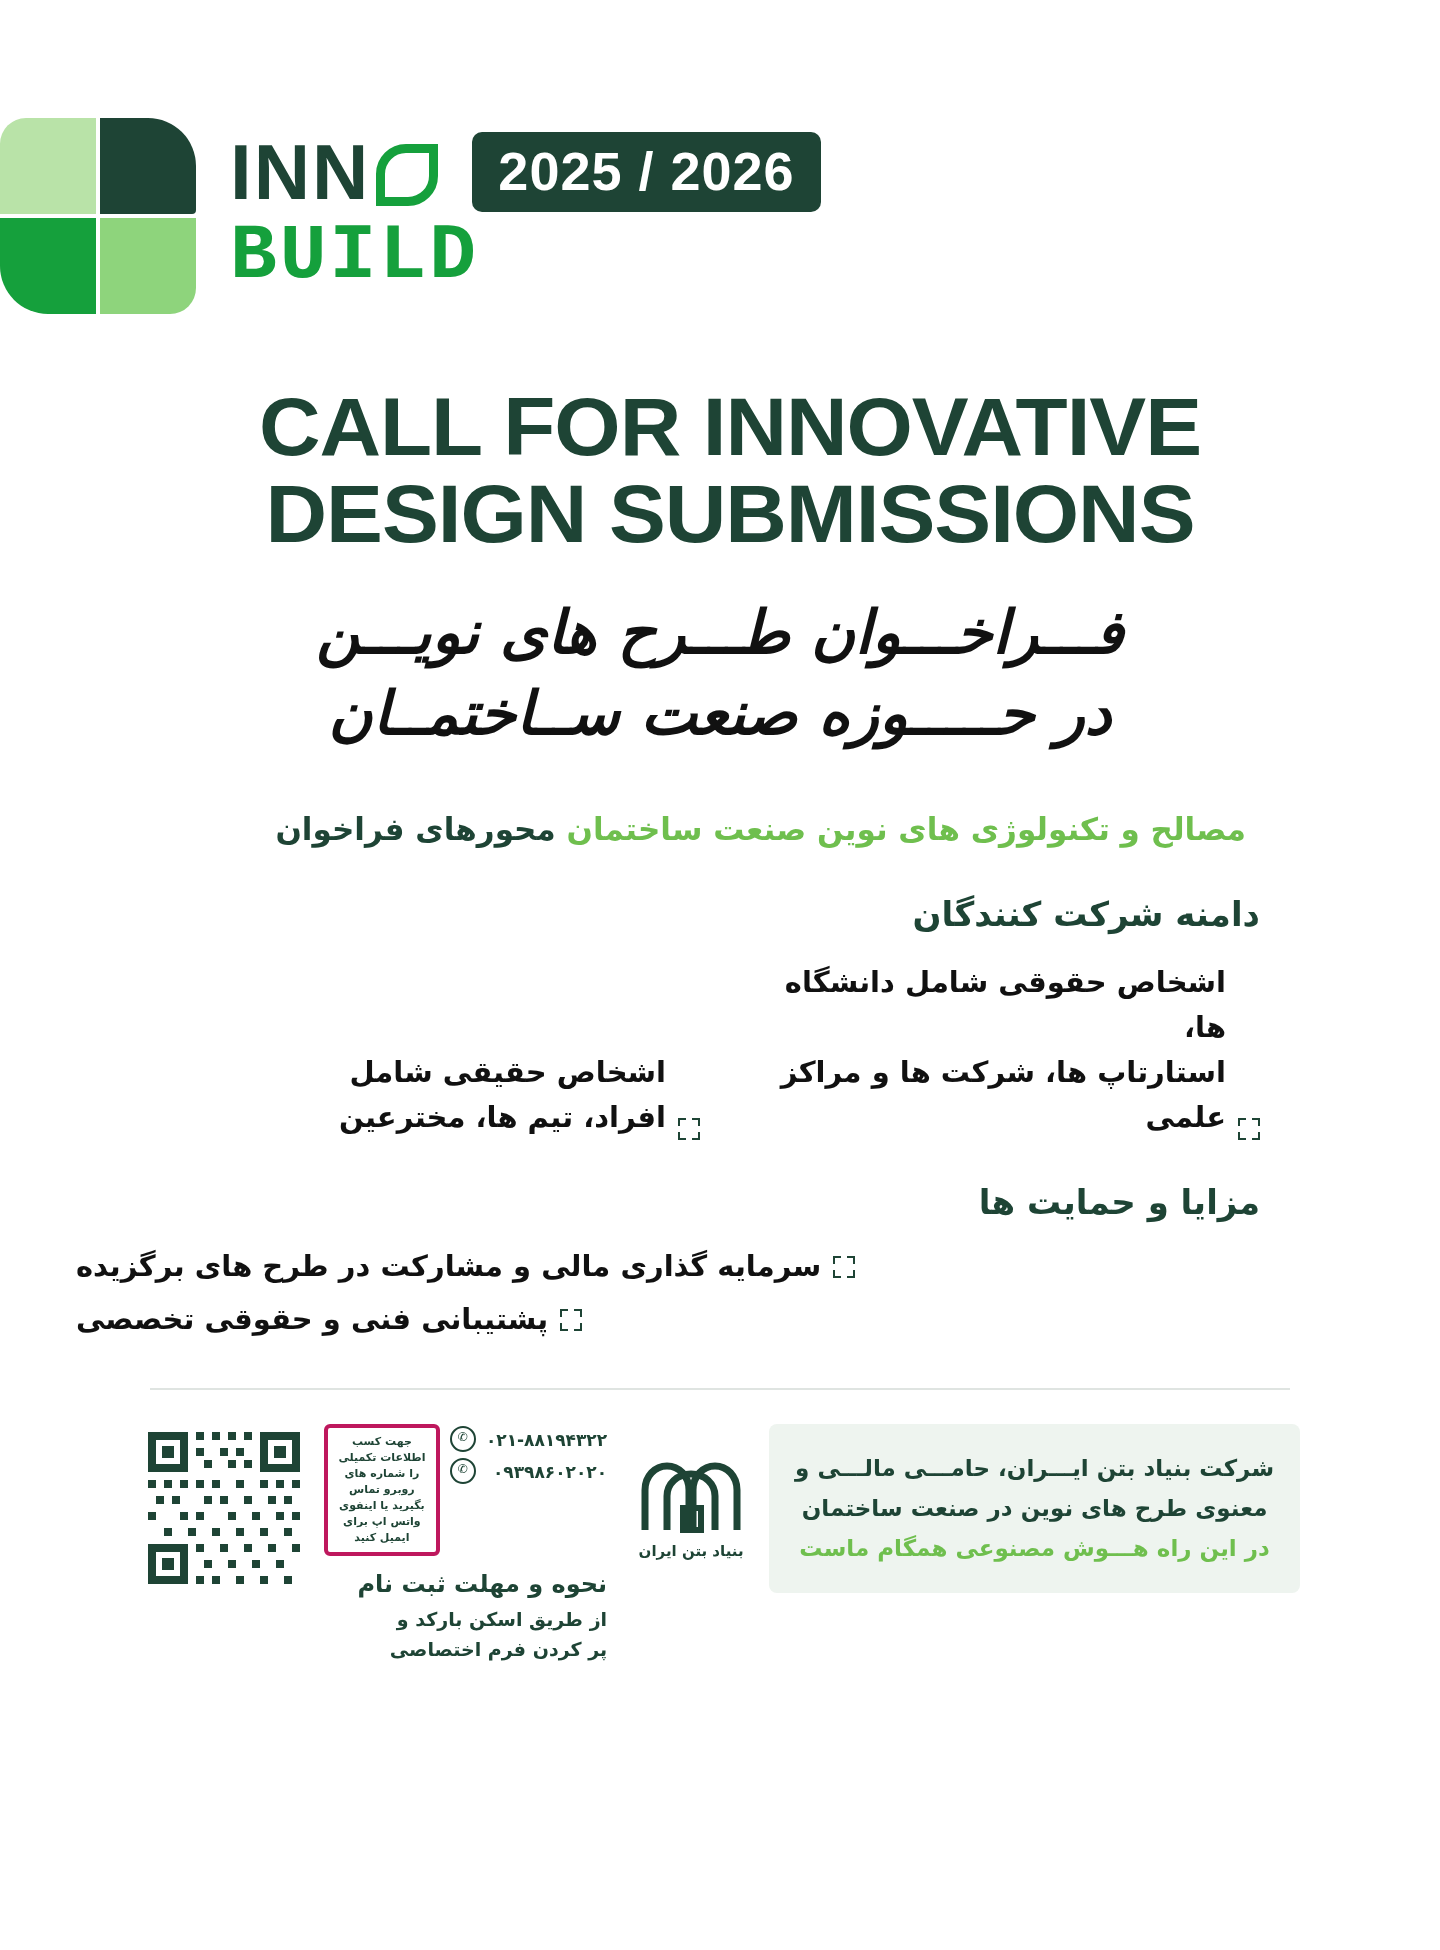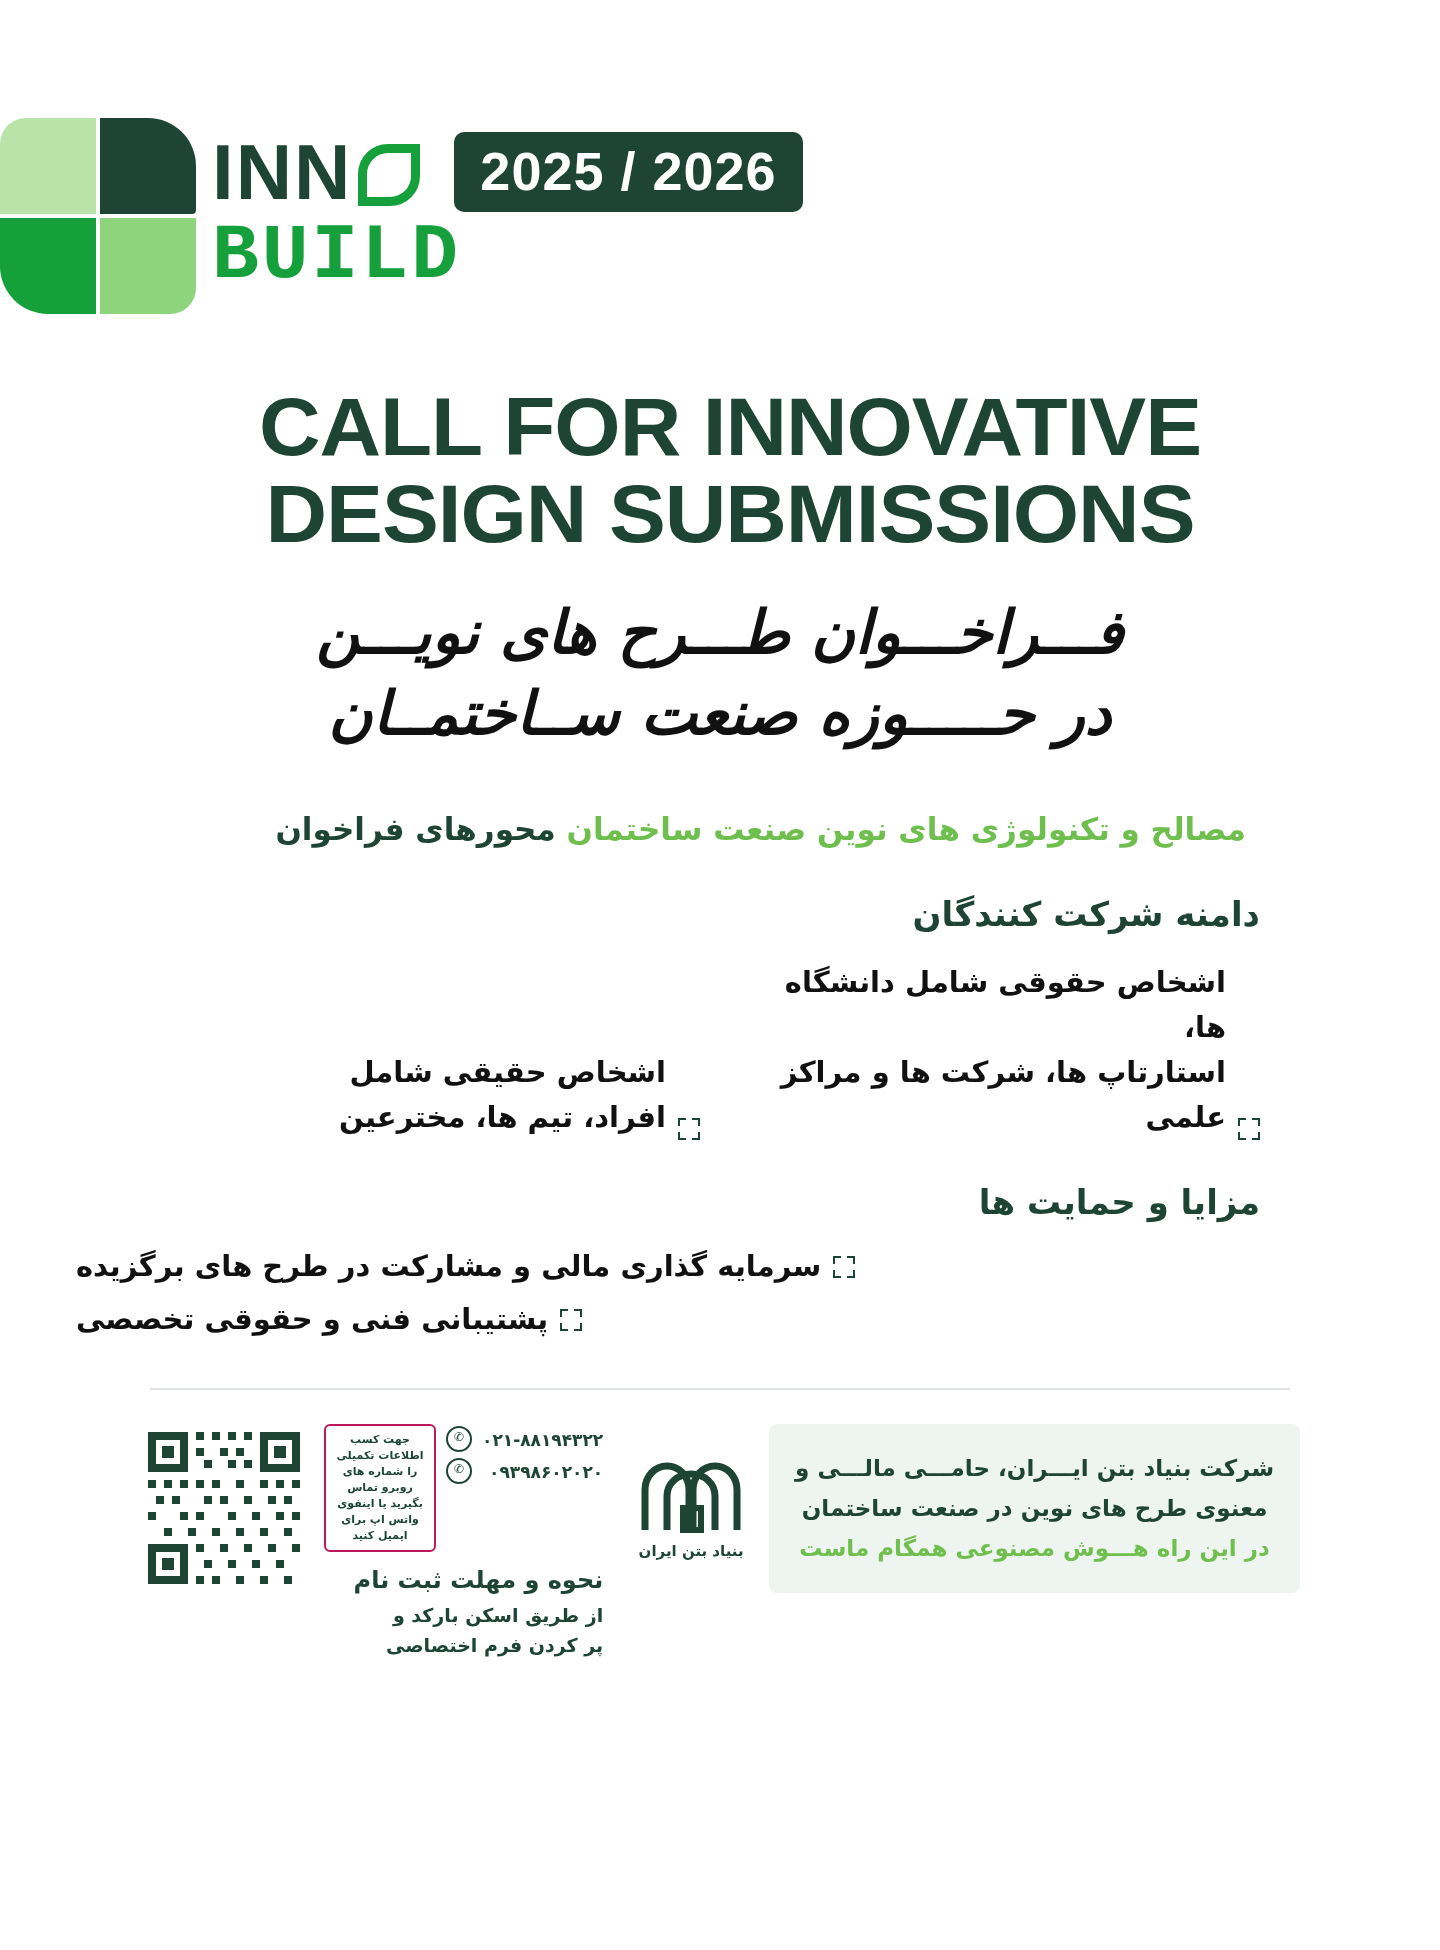--- a/index.html
+++ b/index.html
@@ -58,21 +58,21 @@
     background: #15a03c;
     border-bottom-left-radius: 48px;
   }
   .logo-mark .sq-br {
     left: 100px; top: 100px;
     background: #8ed47c;
     border-bottom-right-radius: 26px;
   }
 
   .logo-text {
-    margin-left: 12px;
+    margin-left: 30px;
     padding-top: 14px;
   }
   .logo-line1 {
     display: flex;
     align-items: center;
   }
   .word-inn {
     font-family: "Liberation Sans", sans-serif;
     font-weight: bold;
     font-size: 78px;
@@ -323,21 +323,21 @@
   .mini-icon {
     width: 22px; height: 22px;
     border: 2px solid #1e4435;
     border-radius: 50%;
     color: #1e4435;
     font-size: 12px;
     line-height: 19px;
     text-align: center;
   }
   .note-box {
-    border: 2px solid #be185d;
+    border: 4px solid #be185d;
     border-radius: 6px;
     padding: 6px 8px;
     font-size: 11px;
     line-height: 1.45;
     text-align: center;
     color: #1e4435;
     max-width: 92px;
     font-weight: bold;
   }
   .howto {

